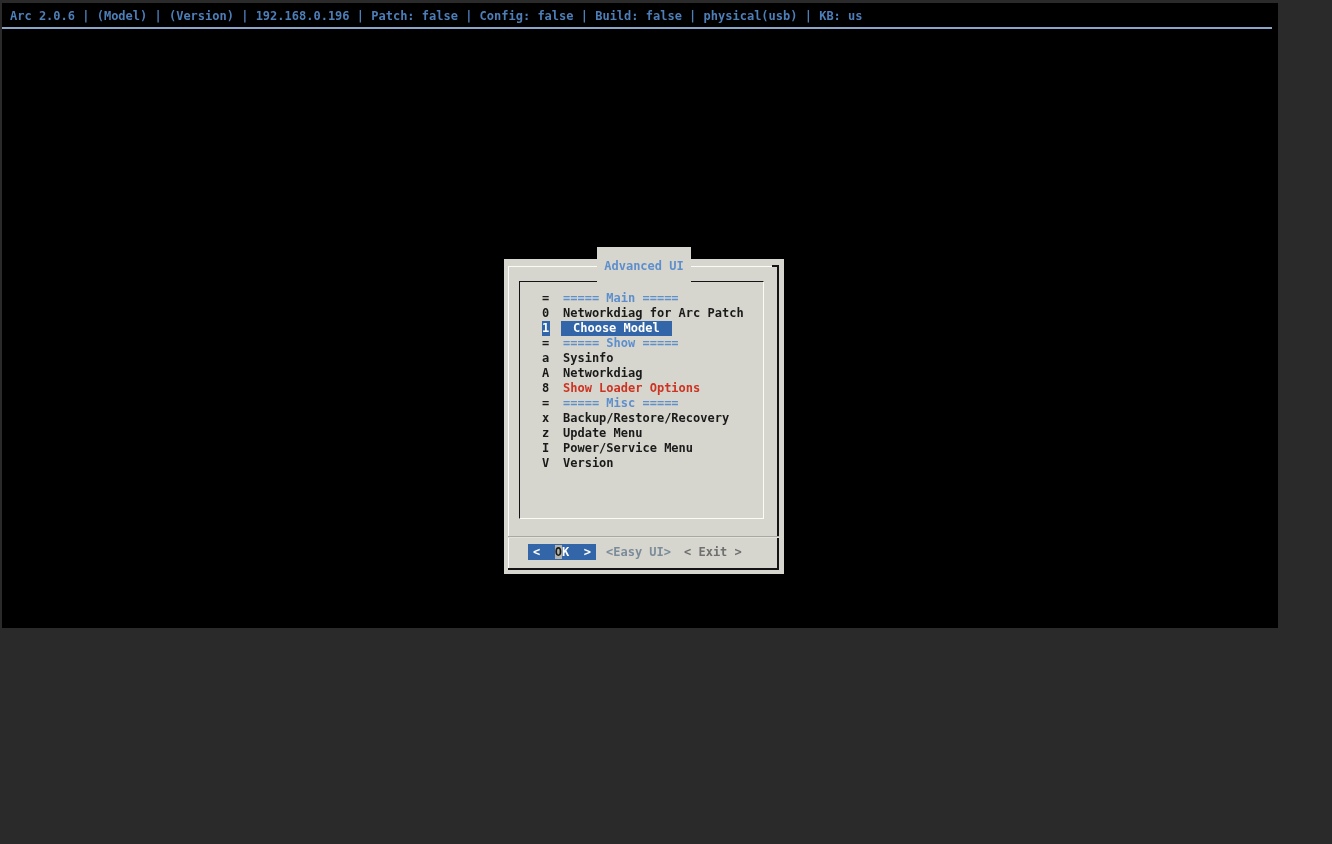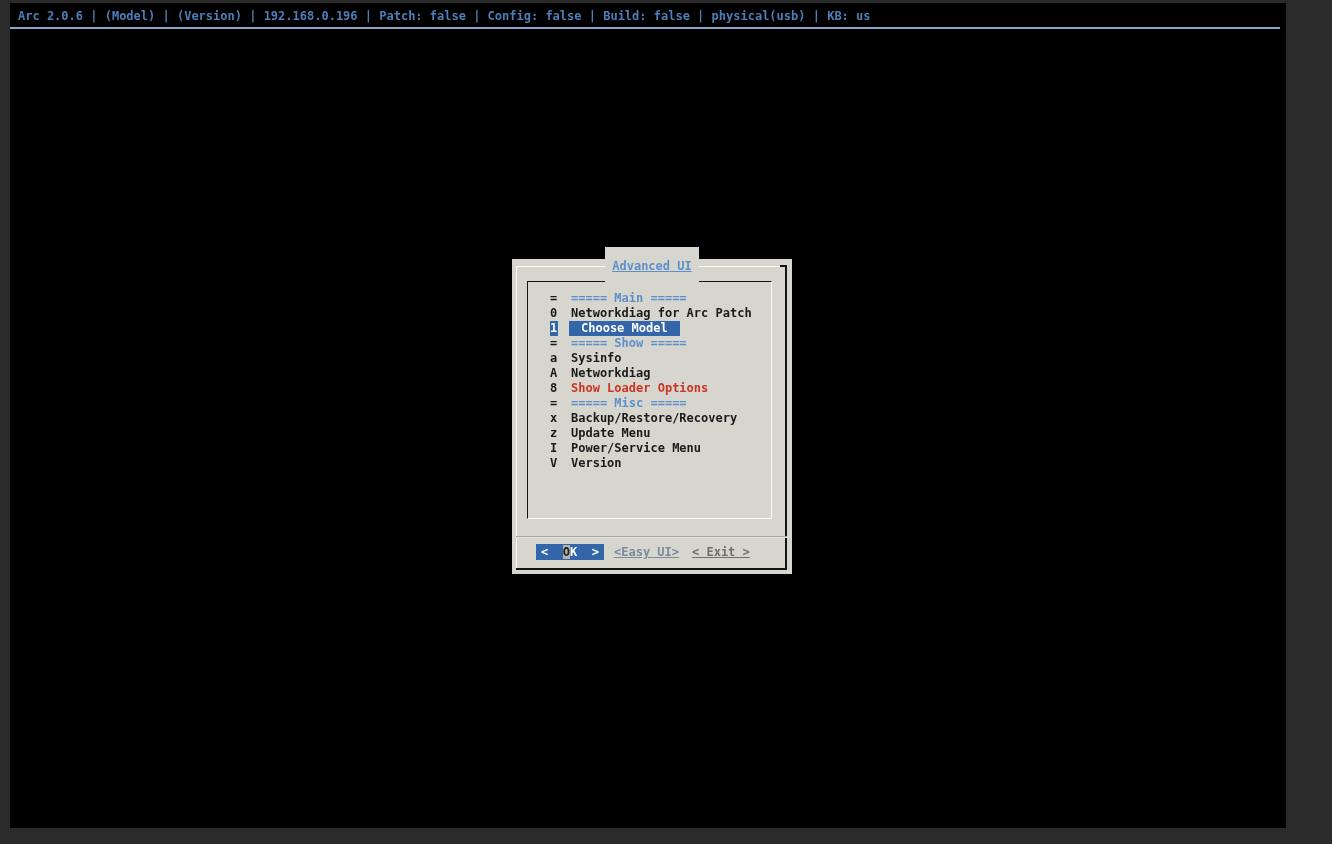--- a/index.html
+++ b/index.html
@@ -3,23 +3,22 @@
 <meta charset="utf-8">
 <style>
   html,body{margin:0;padding:0;}
   body{
     width:1332px;height:844px;position:relative;overflow:hidden;
     background:var(--frame-gray,#2a2a2a);
     font-family:"DejaVu Sans Mono","Liberation Mono",monospace;
     font-weight:bold;
   }
   .console{
-    position:absolute;left:2px;top:3px;width:1276px;height:825px;
+    position:absolute;left:2px;top:3px;width:1276px;height:625px;
     background:var(--console-black,#000);
-    margin-left:8px;
   }
   .status-text{
     position:absolute;left:8px;top:4px;height:18px;line-height:18px;
     font-size:12px;color:var(--steel-text,#4d7eb8);white-space:pre;
   }
   .status-rule{
     position:absolute;left:0;top:24px;width:1270px;height:2px;
     background:var(--steel-line,#8aa5c8);
   }
   
@@ -29,21 +28,21 @@
   }
   .b-top{position:absolute;left:4px;right:5px;top:7px;height:1px;background:#fbfbf8;}
   .b-left{position:absolute;left:4px;top:7px;bottom:4px;width:1px;background:#fbfbf8;}
   .b-right{position:absolute;right:5px;top:7px;height:304px;width:2px;background:#141414;}
   .b-corner{position:absolute;right:5px;top:6px;width:7px;height:2px;background:#141414;}
   .b-bottom{position:absolute;left:4px;right:5px;top:309px;height:2px;background:#141414;}
   .dialog-title{
     position:absolute;left:0;right:0;top:0;height:15px;line-height:15px;
     text-align:center;font-size:12px;color:var(--section-blue,#5e8fcc);z-index:2;
   }
-  .dialog-title span{background:var(--dialog-bg,#d6d6ce);padding:12px 7px;text-decoration:underline;}
+  .dialog-title span{background:var(--dialog-bg,#d6d6ce);padding:12px 7px;}
   .listbox{
     position:absolute;left:15px;top:22px;width:245px;height:238px;
     box-sizing:border-box;padding-top:9px;
     border-top:1px solid #141414;border-left:1px solid #141414;
     border-right:1px solid #fbfbf8;border-bottom:1px solid #fbfbf8;
   }
   .row{display:flex;height:15px;line-height:15px;font-size:12px;padding-left:22px;}
   .row .key{min-width:8px;margin-right:13px;color:var(--text-dark,#1a1a1a);white-space:pre;}
   .row .label{white-space:pre;color:var(--text-dark,#1a1a1a);}
   .row.section .label{color:var(--section-blue,#5e8fcc);}
@@ -56,21 +55,21 @@
   }
   .btn-ok{
     position:absolute;left:24px;top:285px;width:68px;height:16px;
     background:var(--selection-blue,#3366a8);color:#fff;
     display:flex;align-items:center;justify-content:space-between;
     box-sizing:border-box;padding:0 5px;font-size:12px;line-height:16px;cursor:default;
   }
   .btn-ok .cursor{background:var(--cursor-gray,#b4b4ac);color:var(--text-dark,#1a1a1a);}
   .btn-plain{
     position:absolute;top:285px;height:16px;line-height:16px;font-size:12px;
-    white-space:pre;cursor:default;text-decoration:underline;
+    white-space:pre;cursor:default;
   }
   .btn-easy{left:102px;color:var(--easyui-gray,#7b8b99);}
   .btn-exit{left:180px;color:var(--button-inactive,#6f6f6f);}
 </style>
 </head>
 <body>
 
 <div class="console">
 
   <div class="status-text">Arc 2.0.6 | (Model) | (Version) | 192.168.0.196 | Patch: false | Config: false | Build: false | physical(usb) | KB: us</div>

